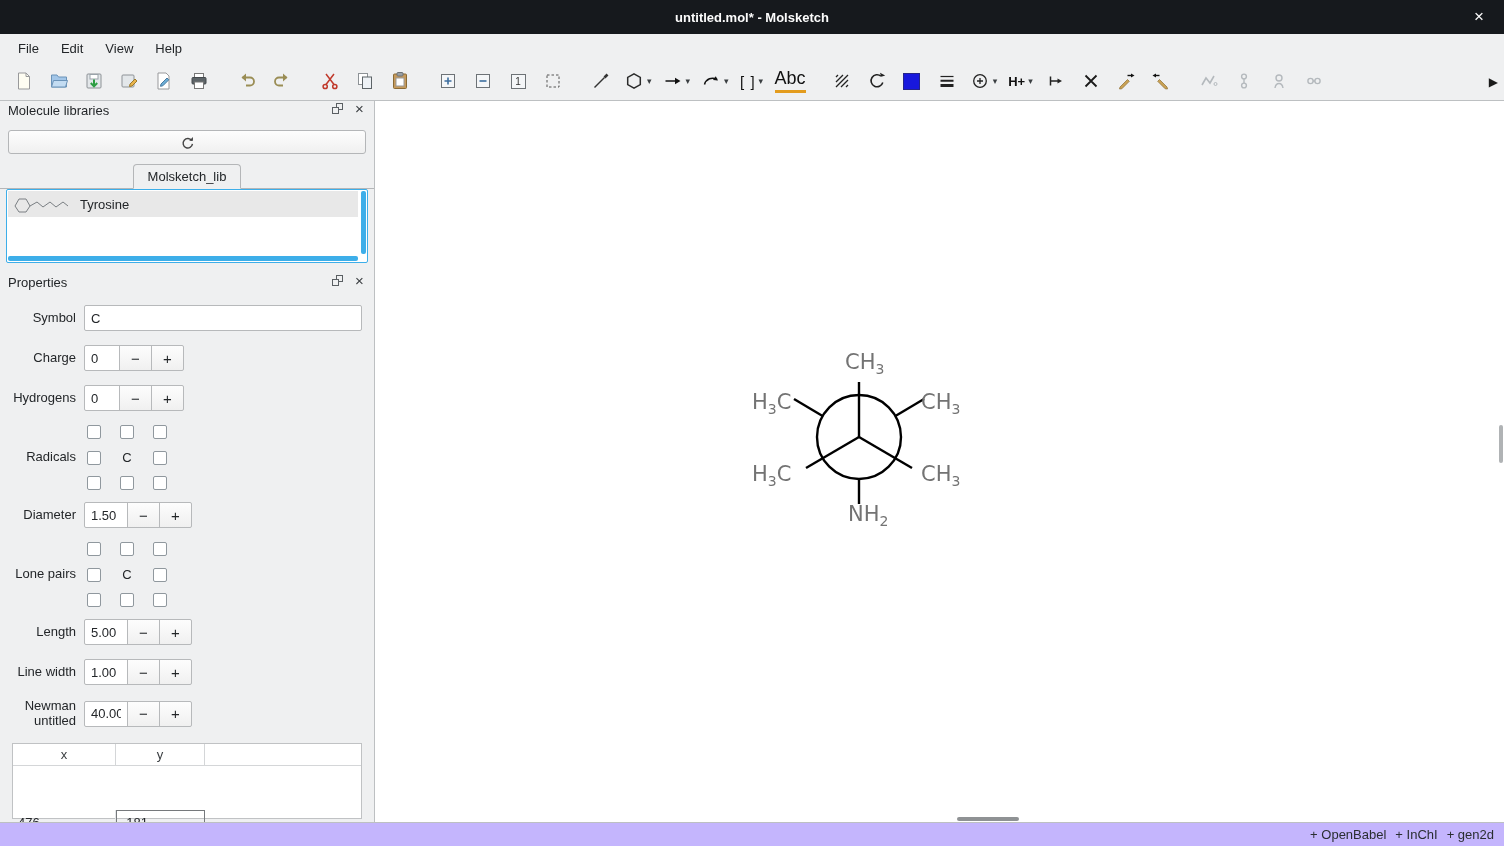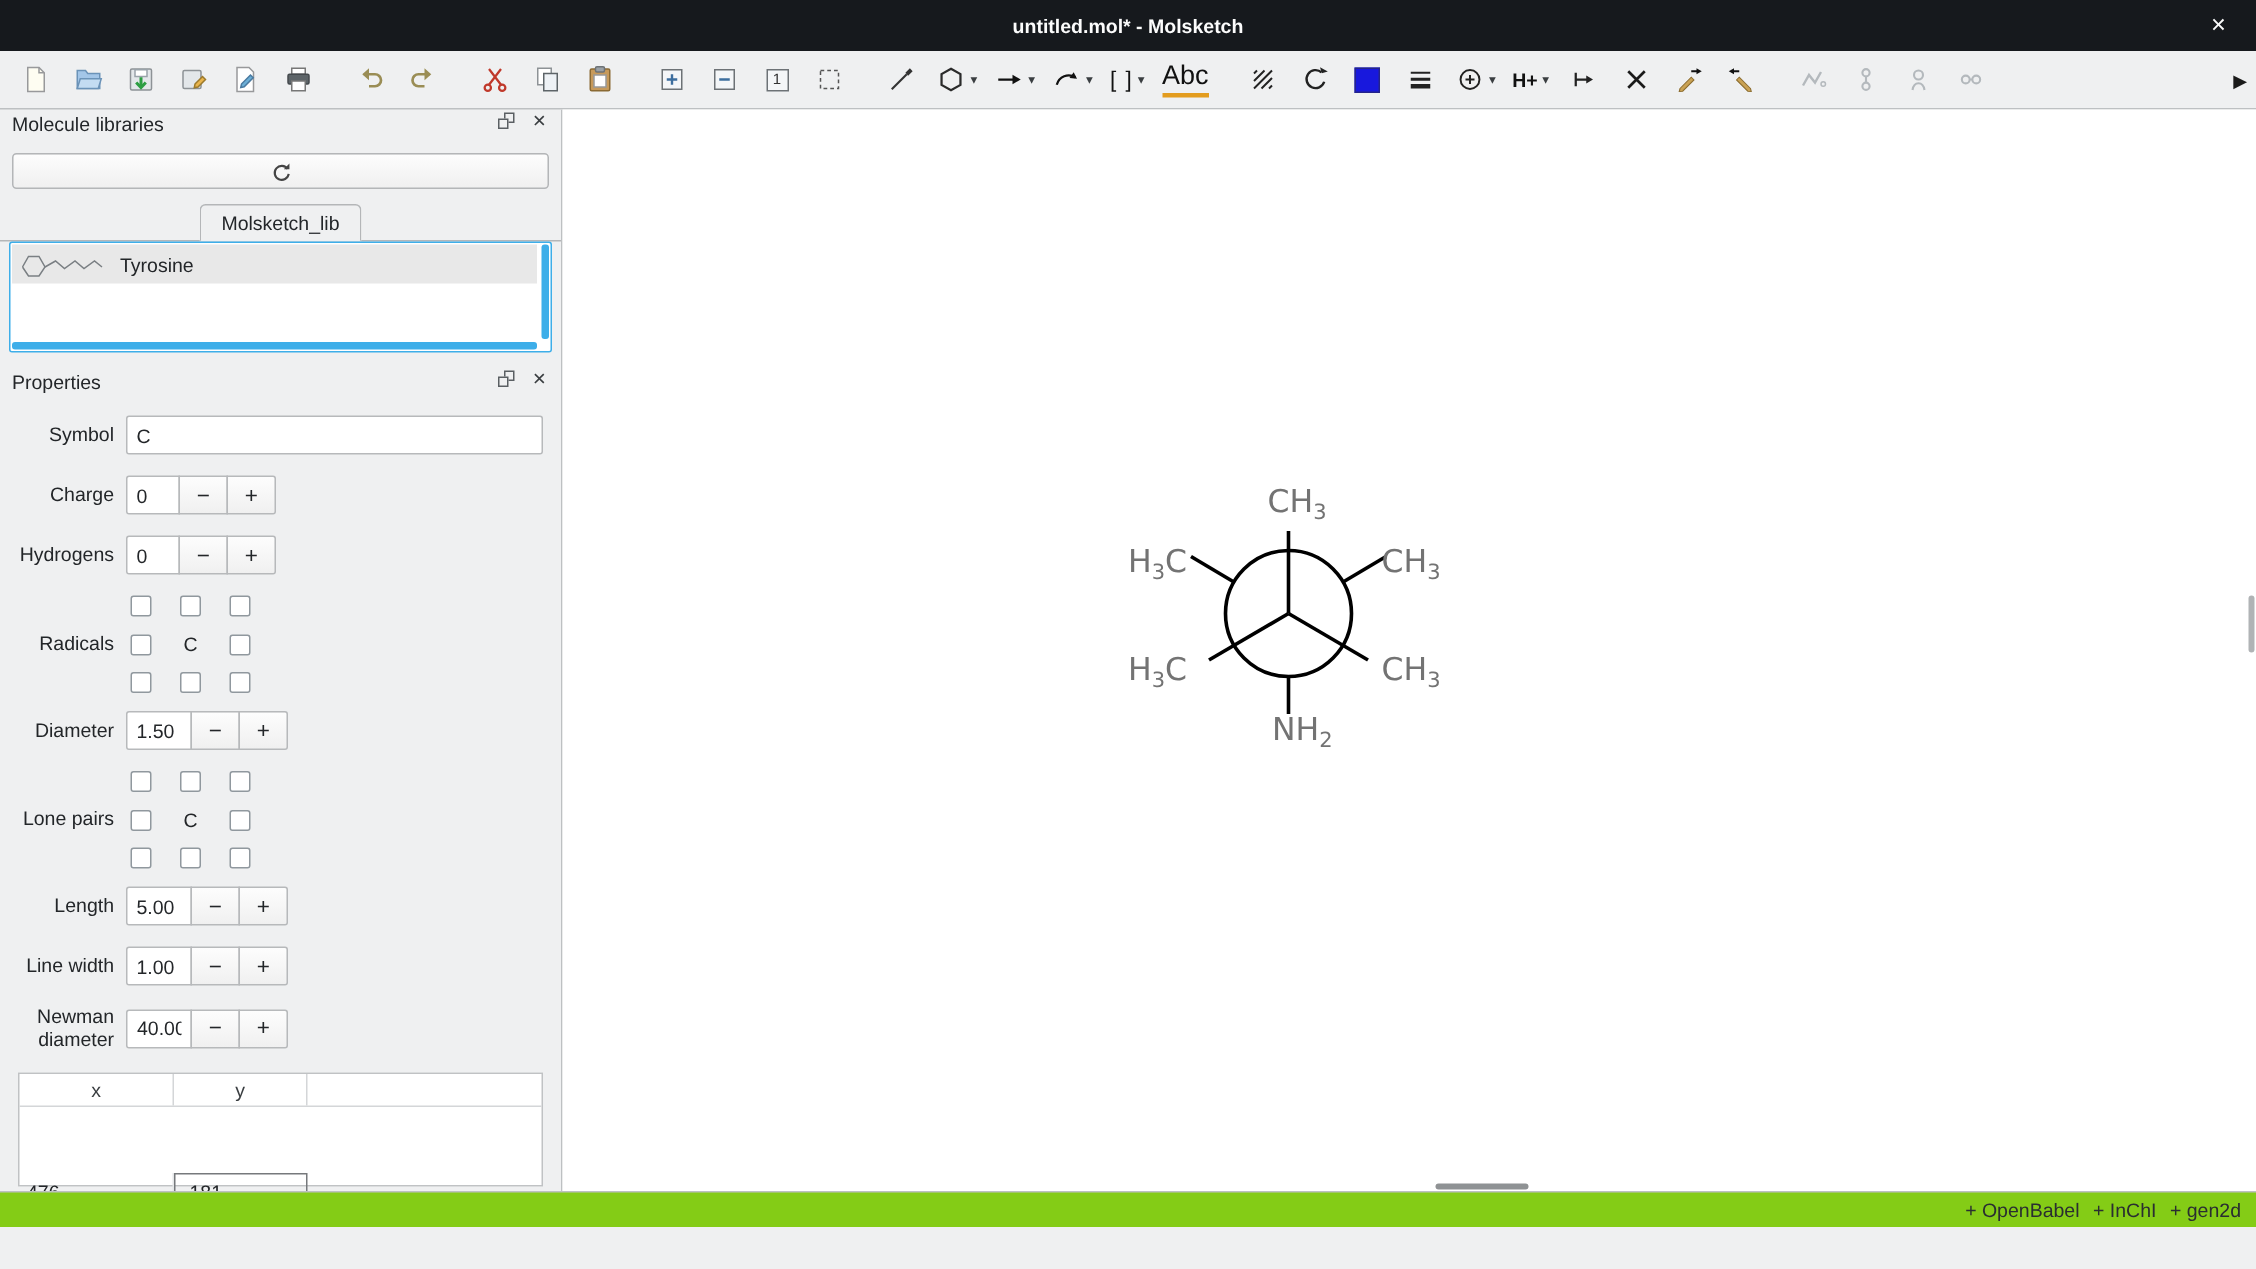--- a/index.html
+++ b/index.html
@@ -84,32 +84,38 @@
   .ml-top { left:470px; top:249px; }
   .ml-ul  { left:377px; top:289px; }
   .ml-ur  { left:546px; top:289px; }
   .ml-ll  { left:377px; top:361px; }
   .ml-lr  { left:546px; top:361px; }
   .ml-bot { left:473px; top:401px; }
   .cs-h { position:absolute; bottom:1px; left:582px; width:62px; height:4px; background:#8f9294; border-radius:2px; }
   .cs-v { position:absolute; right:1px; top:324px; width:4px; height:38px; background:#b0b3b5; border-radius:2px; }
 
   
-  .statusbar { height:24px; background:#84cc16; border-top:1px solid #bdc0c2; display:flex; align-items:center; justify-content:flex-end; padding-right:10px; gap:9px; color:#2a2e31; }
+  .statusbar { height:24px; background:#c4b5fd; border-top:1px solid #bdc0c2; display:flex; align-items:center; justify-content:flex-end; padding-right:10px; gap:9px; color:#2a2e31; }
 </style>
 </head>
 <body>
 
 <div class="window">
 
   <div class="titlebar">
     <span class="title">untitled.mol* - Molsketch</span>
     <span class="win-close">×</span>
   </div>
 
+  <div class="menubar">
+    <span class="mi">File</span>
+    <span class="mi">Edit</span>
+    <span class="mi">View</span>
+    <span class="mi">Help</span>
+  </div>
 
   <div class="toolbar">
 
     <div class="tgroup">
       <span class="tbtn">
           <svg width="20" height="20" viewBox="0 0 20 20">
             <path d="M4.5 2h7.5l3.5 3.5V18H4.5z" fill="#fefdf2" stroke="#98999b"></path>
             <path d="M12 2v3.5h3.5" fill="none" stroke="#98999b"></path>
           </svg>
         </span>
@@ -456,21 +462,21 @@
           </div>
 
           <div class="prow">
             <span class="plabel">Line width</span>
             <input class="pinput num-md" value="1.00" style="">
             <button class="step">−</button>
             <button class="step plus">+</button>
           </div>
 
           <div class="prow">
-            <span class="plabel">Newman diameter</span>
+            <span class="plabel">Newman untitled</span>
             <input class="pinput num-md" value="40.00" style="">
             <button class="step">−</button>
             <button class="step plus">+</button>
           </div>
 
         </div>
 
         <div class="coords">
           <div class="hrow">
             <div class="hcell c1">x</div>

